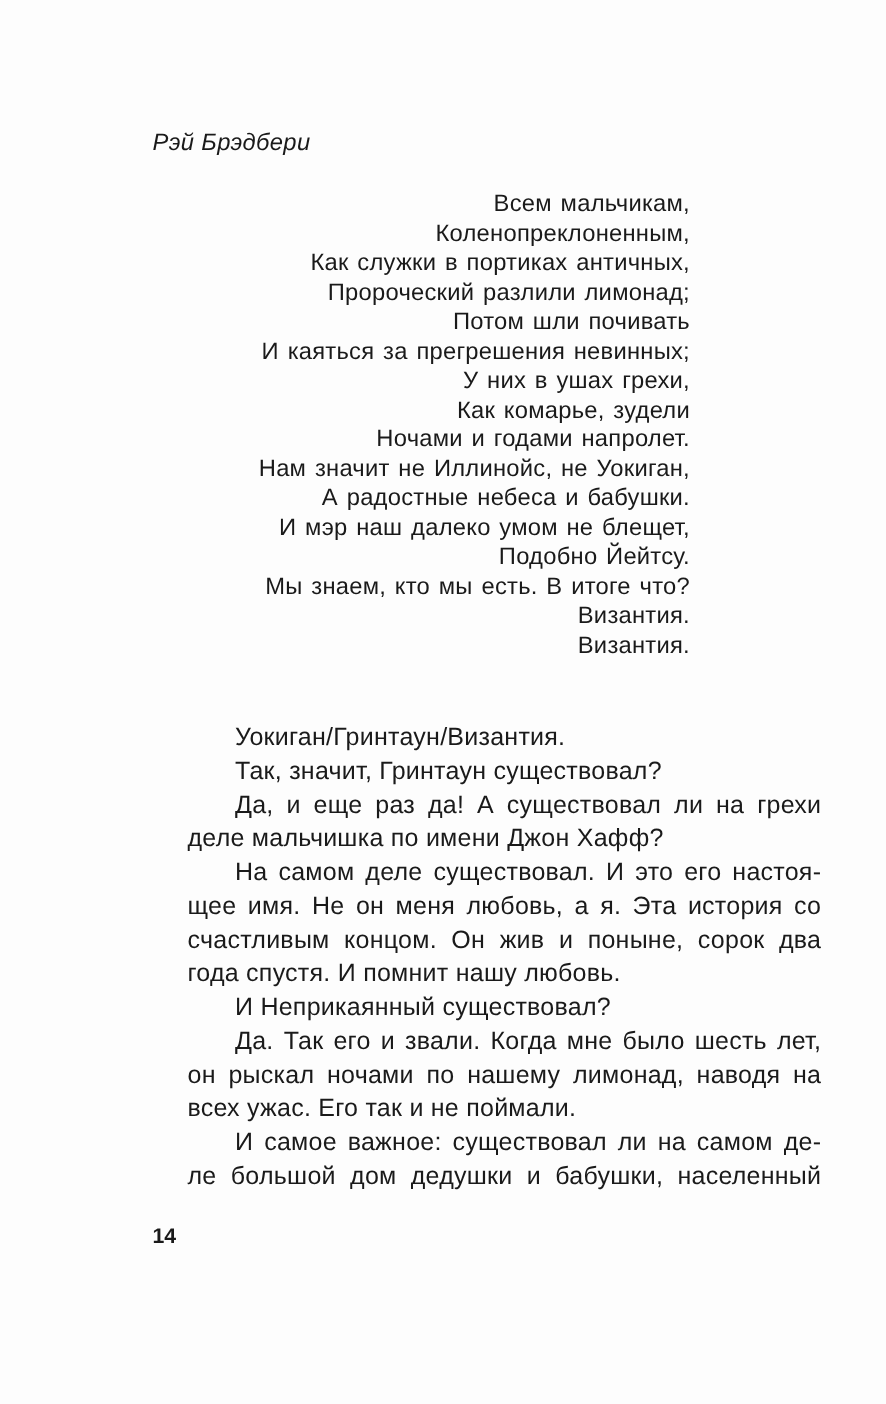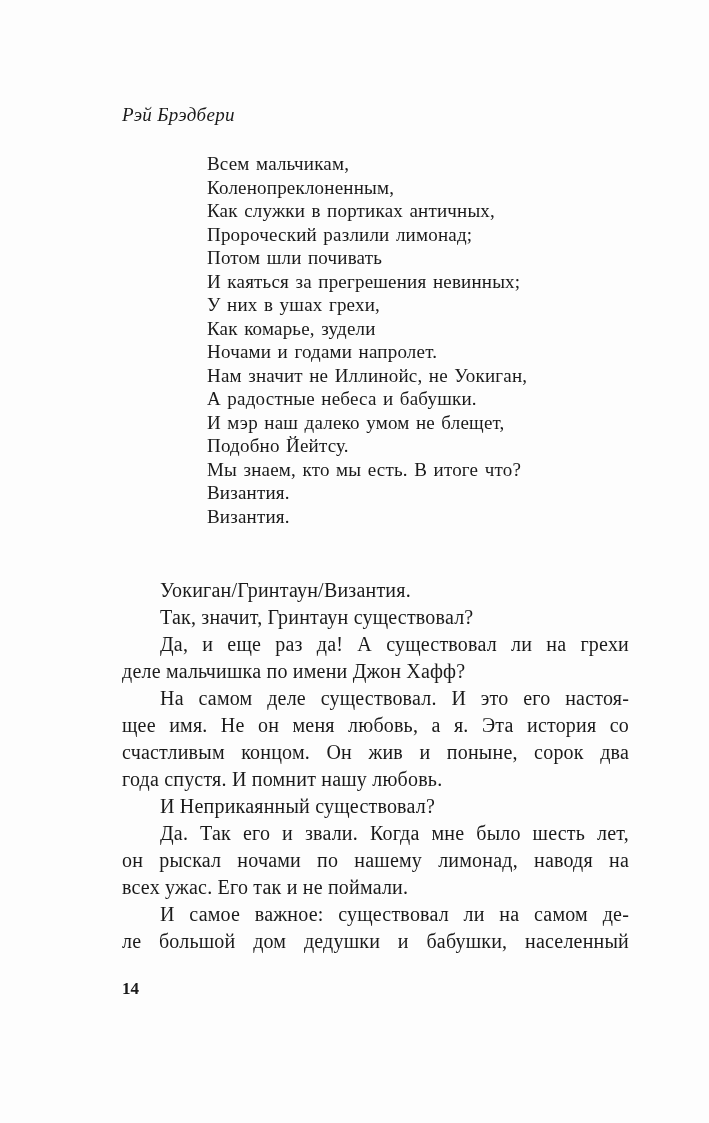--- a/index.html
+++ b/index.html
@@ -6,21 +6,21 @@
     margin: 0;
     padding: 0;
     background: #ffffff;
   }
   .page {
     position: relative;
     width: 709px;
     height: 1123px;
     background: #fdfdfd;
     color: #1a1a1a;
-    font-family: Liberation Serif, serif;
+    font-family: Liberation Sans, sans-serif;
     overflow: hidden;
   }
   .running-header {
     position: absolute;
     left: 122px;
     top: 104px;
     font-style: italic;
     font-size: 19px;
     letter-spacing: 0.3px;
     white-space: nowrap;
@@ -29,32 +29,34 @@
     position: absolute;
     left: 207px;
     top: 152px;
     font-size: 19px;
     line-height: 23.5px;
     letter-spacing: 0.2px;
     word-spacing: 1.5px;
   }
   .poem-line {
     white-space: nowrap;
+    text-align: right;
   }
   .prose {
     position: absolute;
     left: 122px;
     top: 577px;
     width: 507px;
     font-size: 20px;
     line-height: 27px;
     letter-spacing: 0.2px;
   }
   .prose-line {
     width: 100%;
+    margin-left: 28px;
   }
   .prose-line.indent {
     text-indent: 38px;
   }
   .prose-line.stretch {
     text-align: justify;
     text-align-last: justify;
   }
   .page-number {
     position: absolute;

